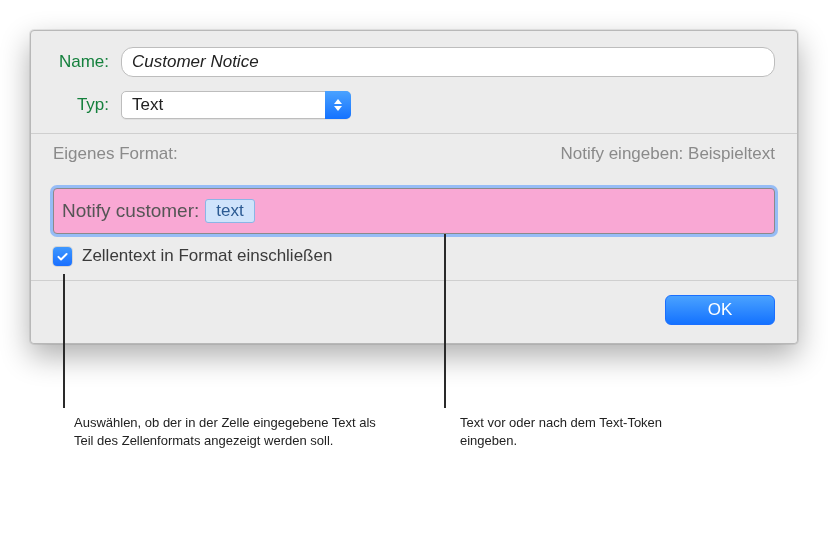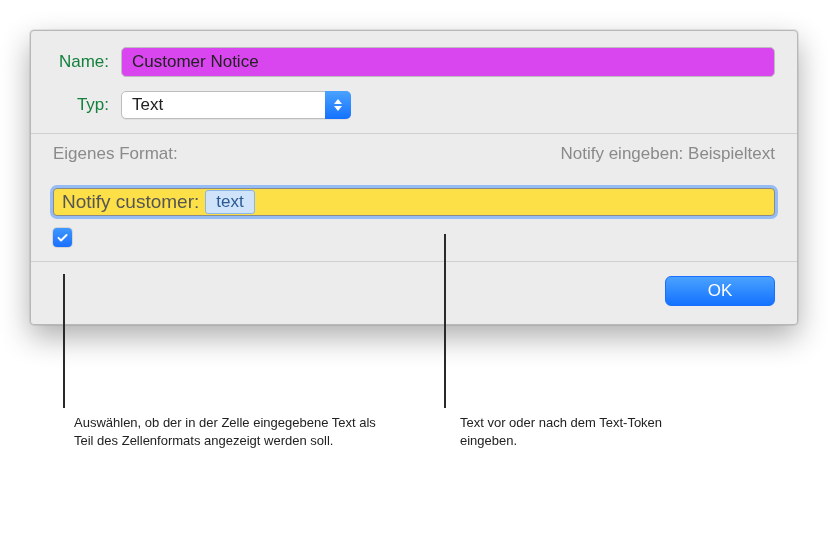--- a/index.html
+++ b/index.html
@@ -33,26 +33,27 @@
     width: 68px;
     text-align: right;
     font-size: 17px;
     color: #15803d;
     padding-right: 12px;
   }
   .name-input {
     flex: 1;
     height: 30px;
     border: 1px solid #bdbdbd;
-    border-radius: 5px;
-    background: #d946ef;
+    border-radius: 12px;
+    background: #ffffff;
     font-size: 17px;
     padding: 2px 10px;
     color: #222;
     outline: none;
+    font-style: italic;
   }
   .select-wrap {
     position: relative;
     width: 230px;
     height: 28px;
   }
   .select {
     width: 100%;
     height: 100%;
     border: 1px solid #bdbdbd;
@@ -86,22 +87,22 @@
   .section-format { padding: 10px 22px 14px 22px; }
   .format-header {
     display: flex;
     justify-content: space-between;
     font-size: 17px;
     color: #8a8a8a;
     margin-bottom: 24px;
   }
   .format-field {
     width: 100%;
-    height: 28px;
-    background: #fde047;
+    height: 46px;
+    background: #f9a8d4;
     border: 1px solid #8a8a8a;
     border-radius: 4px;
     box-shadow: 0 0 0 3px rgba(80,150,255,0.55);
     display: flex;
     align-items: center;
     padding: 0 8px;
     gap: 6px;
     font-size: 19px;
   }
   .format-prefix { color: #555; }
@@ -206,20 +207,21 @@
     <div class="format-field">
       <span class="format-prefix">Notify customer:</span>
       <span class="token">text</span>
     </div>
     <div class="checkbox-row">
       <div class="mac-checkbox">
         <svg viewBox="0 0 16 16">
             <path d="M3 8.5 L6.2 11.7 L13 4.9" stroke="#fff" stroke-width="2.4" fill="none" stroke-linecap="round" stroke-linejoin="round"></path>
           </svg>
       </div>
+      <span>Zellentext in Format einschließen</span>
     </div>
   </div>
 
   <div class="section-buttons">
     <div class="btn primary">OK</div>
   </div>
 </div>
 
 <div class="callout-line" style="left:63px; top:274px; height:134px;"></div>
 <div class="callout-line" style="left:444px; top:234px; height:174px;"></div>

